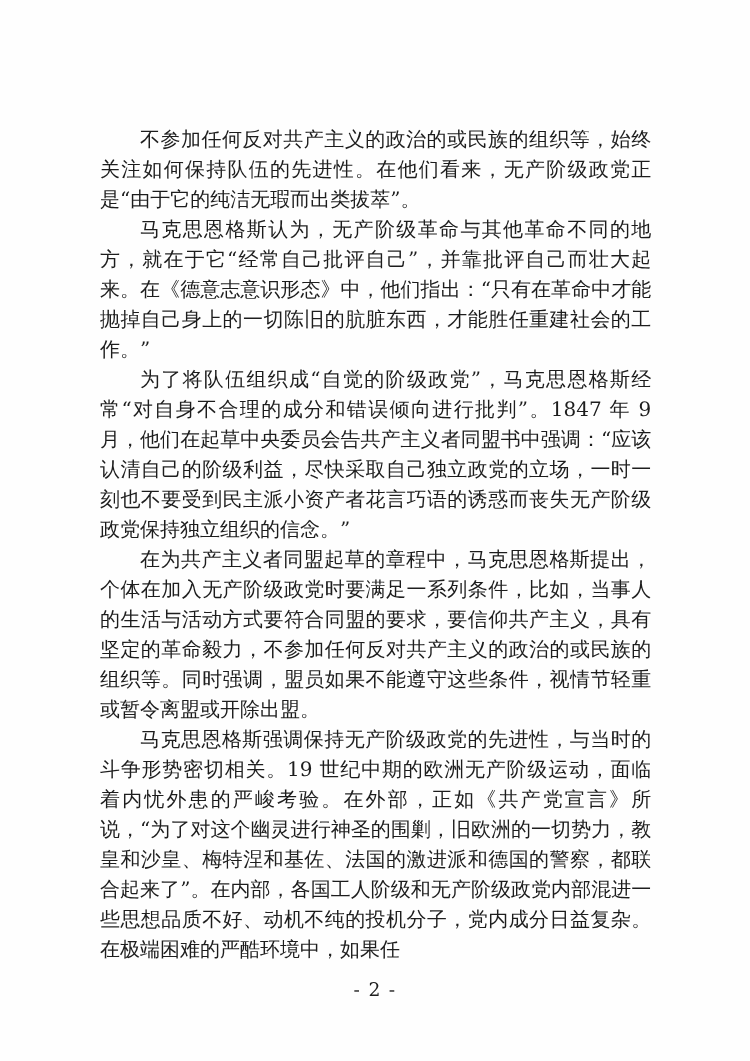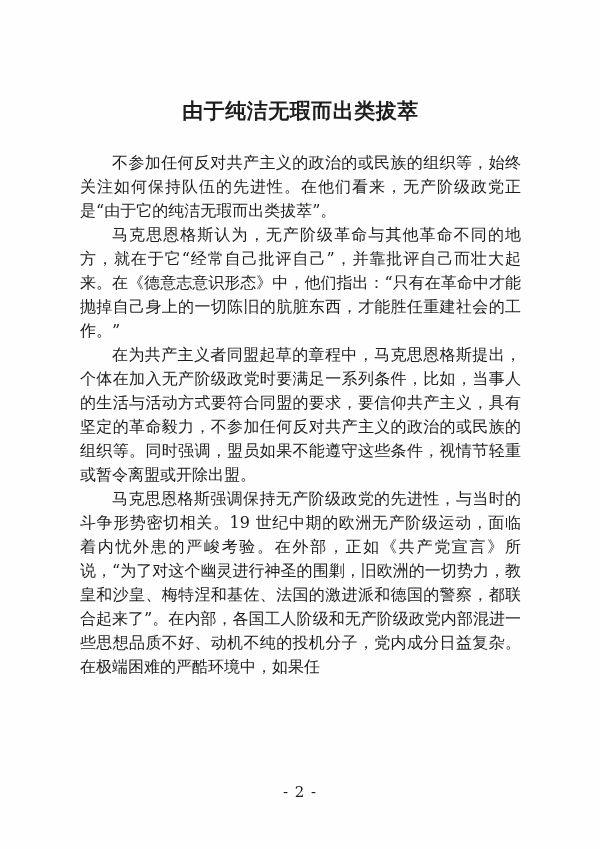--- a/index.html
+++ b/index.html
@@ -56,22 +56,22 @@
     font-size: 15px;
     line-height: 20px;
     letter-spacing: 1px;
   }
 </style>
 </head>
 <body>
 
 <div class="page">
   <div class="content">
-    <h1 class="doc-title">由于纯洁无瑕而出类拔萃</h1>
     <div class="body-text">
       <p class="para">不参加任何反对共产主义的政治的或民族的组织等，始终关注如何保持队伍的先进性。在他们看来，无产阶级政党正是“由于它的纯洁无瑕而出类拔萃”。</p>
       <p class="para">马克思恩格斯认为，无产阶级革命与其他革命不同的地方，就在于它“经常自己批评自己”，并靠批评自己而壮大起来。在《德意志意识形态》中，他们指出：“只有在革命中才能抛掉自己身上的一切陈旧的肮脏东西，才能胜任重建社会的工作。”</p>
+      <p class="para">为了将队伍组织成“自觉的阶级政党”，马克思恩格斯经常“对自身不合理的成分和错误倾向进行批判”。1847 年 9 月，他们在起草中央委员会告共产主义者同盟书中强调：“应该认清自己的阶级利益，尽快采取自己独立政党的立场，一时一刻也不要受到民主派小资产者花言巧语的诱惑而丧失无产阶级政党保持独立组织的信念。”</p>
       <p class="para">在为共产主义者同盟起草的章程中，马克思恩格斯提出，个体在加入无产阶级政党时要满足一系列条件，比如，当事人的生活与活动方式要符合同盟的要求，要信仰共产主义，具有坚定的革命毅力，不参加任何反对共产主义的政治的或民族的组织等。同时强调，盟员如果不能遵守这些条件，视情节轻重或暂令离盟或开除出盟。</p>
       <p class="para">马克思恩格斯强调保持无产阶级政党的先进性，与当时的斗争形势密切相关。19 世纪中期的欧洲无产阶级运动，面临着内忧外患的严峻考验。在外部，正如《共产党宣言》所说，“为了对这个幽灵进行神圣的围剿，旧欧洲的一切势力，教皇和沙皇、梅特涅和基佐、法国的激进派和德国的警察，都联合起来了”。在内部，各国工人阶级和无产阶级政党内部混进一些思想品质不好、动机不纯的投机分子，党内成分日益复杂。在极端困难的严酷环境中，如果任</p>
     </div>
   </div>
   <div class="page-number">- 2 -</div>
 </div>
 
 </body></html>

